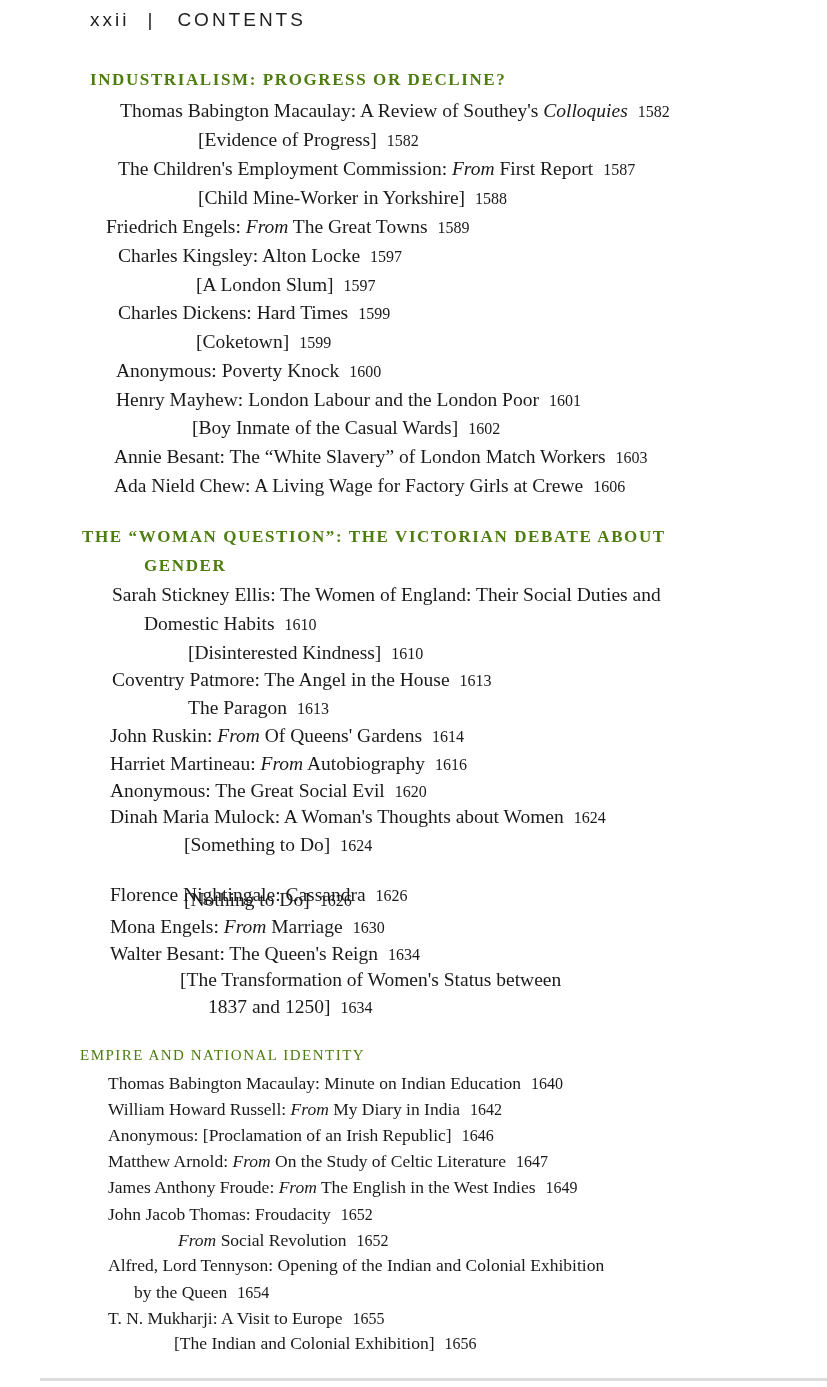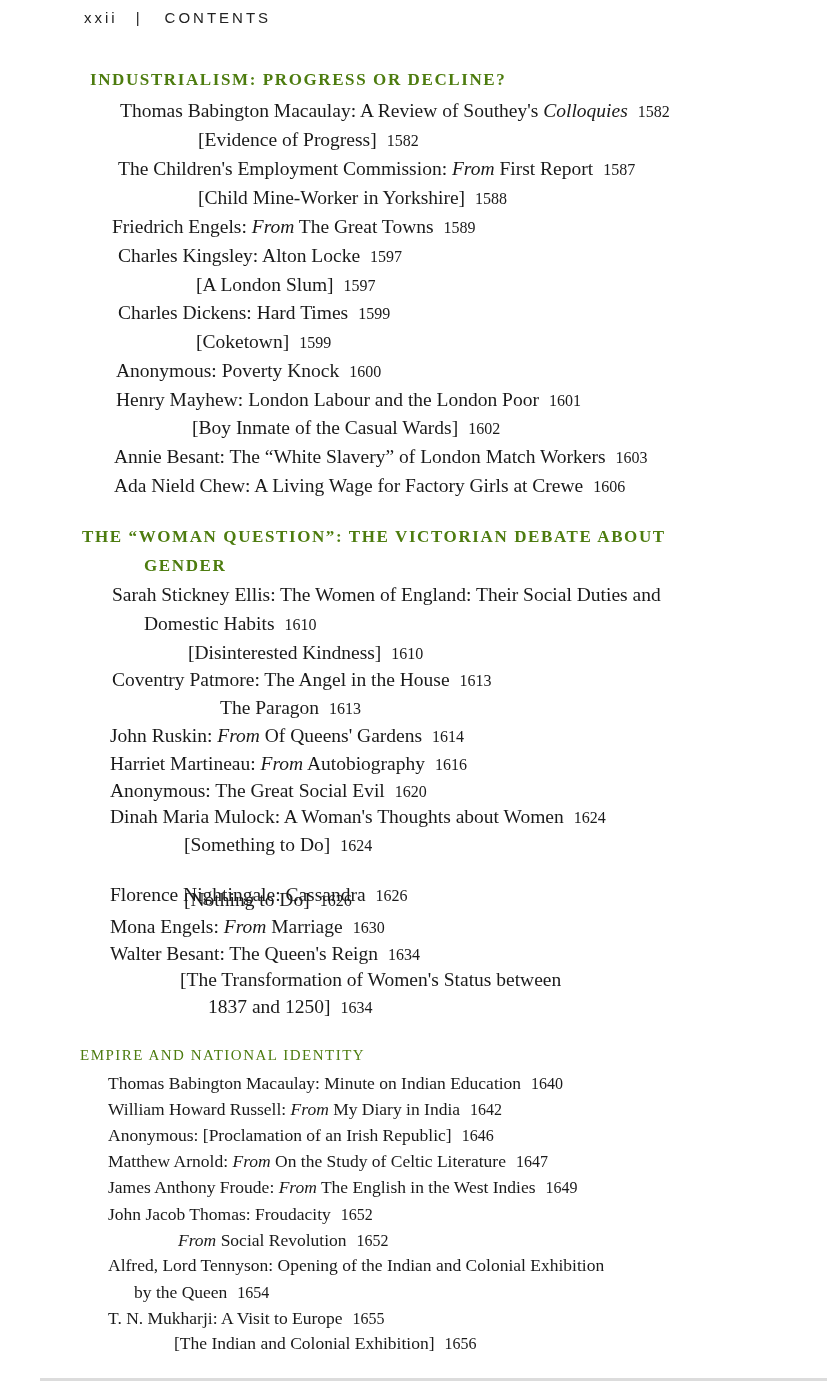--- a/index.html
+++ b/index.html
@@ -1,19 +1,19 @@
 <!DOCTYPE html>
 <html><head>
 <meta charset="utf-8">
 <style>
   html, body { margin:0; padding:0; background:#ffffff; }
   body { width:827px; height:1387px; position:relative; overflow:hidden;
          font-family:"Liberation Serif","DejaVu Serif",serif; color:#1a1a1a; }
-  .running-head { position:absolute; left:84px; top:9px; font-family:"Liberation Sans","DejaVu Sans",sans-serif;
-         font-size:15px; letter-spacing:3px; color:#222; }
+  .running-head { position:absolute; left:90px; top:9px; font-family:"Liberation Sans","DejaVu Sans",sans-serif;
+         font-size:19px; letter-spacing:3px; color:#222; }
   .running-head .sep { margin:0 22px 0 18px; }
   .section-head { position:absolute; font-size:17px; font-weight:bold; letter-spacing:1.6px; color:#4d7c0f; white-space:nowrap; }
   .section-head.small { font-size:15px; font-weight:normal; letter-spacing:1.5px; }
   .entry { position:absolute; font-size:19.5px; white-space:nowrap; line-height:1; }
   .entry.small { font-size:17.5px; }
   .pg { font-size:16px; margin-left:10px; }
   .entry i { font-style:italic; }
   .bottom-rule { position:absolute; left:40px; right:0; top:1378px; height:3px; background:#dcdcdc; }
 </style>
 </head>
@@ -26,35 +26,35 @@
 <div class="section-head" style="left:90px;top:70px;">INDUSTRIALISM: PROGRESS OR DECLINE?</div>
 <div class="section-head" style="left:82px;top:527px;font-size:17px;">THE “WOMAN QUESTION”: THE VICTORIAN DEBATE ABOUT</div>
 <div class="section-head" style="left:144px;top:556px;font-size:17px;">GENDER</div>
 <div class="section-head small" style="left:80px;top:1047px;">EMPIRE AND NATIONAL IDENTITY</div>
 
 <div id="entries">
     <div class="entry" style="left: 120px; top: 101px;"><span>Thomas Babington Macaulay: A Review of Southey's </span><i>Colloquies</i><span></span><span class="pg">1582</span></div>
     <div class="entry" style="left: 198px; top: 130px;"><span>[Evidence of Progress]</span><i></i><span></span><span class="pg">1582</span></div>
     <div class="entry" style="left: 118px; top: 159px;"><span>The Children's Employment Commission: </span><i>From</i><span> First Report</span><span class="pg">1587</span></div>
     <div class="entry" style="left: 198px; top: 188px;"><span>[Child Mine-Worker in Yorkshire]</span><i></i><span></span><span class="pg">1588</span></div>
-    <div class="entry" style="left: 112px; top: 217px;"><span>Friedrich Engels: </span><i>From</i><span> The Great Towns</span><span class="pg">1589</span></div>
+    <div class="entry" style="left: 106px; top: 217px;"><span>Friedrich Engels: </span><i>From</i><span> The Great Towns</span><span class="pg">1589</span></div>
     <div class="entry" style="left: 118px; top: 246px;"><span>Charles Kingsley: Alton Locke</span><i></i><span></span><span class="pg">1597</span></div>
     <div class="entry" style="left: 196px; top: 275px;"><span>[A London Slum]</span><i></i><span></span><span class="pg">1597</span></div>
     <div class="entry" style="left: 118px; top: 303px;"><span>Charles Dickens: Hard Times</span><i></i><span></span><span class="pg">1599</span></div>
     <div class="entry" style="left: 196px; top: 332px;"><span>[Coketown]</span><i></i><span></span><span class="pg">1599</span></div>
     <div class="entry" style="left: 116px; top: 361px;"><span>Anonymous: Poverty Knock</span><i></i><span></span><span class="pg">1600</span></div>
     <div class="entry" style="left: 116px; top: 390px;"><span>Henry Mayhew: London Labour and the London Poor</span><i></i><span></span><span class="pg">1601</span></div>
     <div class="entry" style="left: 192px; top: 418px;"><span>[Boy Inmate of the Casual Wards]</span><i></i><span></span><span class="pg">1602</span></div>
     <div class="entry" style="left: 114px; top: 447px;"><span>Annie Besant: The “White Slavery” of London Match Workers</span><i></i><span></span><span class="pg">1603</span></div>
     <div class="entry" style="left: 114px; top: 476px;"><span>Ada Nield Chew: A Living Wage for Factory Girls at Crewe</span><i></i><span></span><span class="pg">1606</span></div>
     <div class="entry" style="left: 112px; top: 585px;"><span>Sarah Stickney Ellis: The Women of England: Their Social Duties and</span><i></i><span></span><span class="pg"></span></div>
     <div class="entry" style="left: 144px; top: 614px;"><span>Domestic Habits</span><i></i><span></span><span class="pg">1610</span></div>
     <div class="entry" style="left: 188px; top: 643px; text-align: center;"><span>[Disinterested Kindness]</span><i></i><span></span><span class="pg">1610</span></div>
     <div class="entry" style="left: 112px; top: 670px;"><span>Coventry Patmore: The Angel in the House</span><i></i><span></span><span class="pg">1613</span></div>
-    <div class="entry" style="left: 188px; top: 698px; margin-left: 32px;"><span>The Paragon</span><i></i><span></span><span class="pg">1613</span></div>
+    <div class="entry" style="left: 188px; top: 698px;"><span>The Paragon</span><i></i><span></span><span class="pg">1613</span></div>
     <div class="entry" style="left: 110px; top: 726px;"><span>John Ruskin: </span><i>From</i><span> Of Queens' Gardens</span><span class="pg">1614</span></div>
     <div class="entry" style="left: 110px; top: 754px;"><span>Harriet Martineau: </span><i>From</i><span> Autobiography</span><span class="pg">1616</span></div>
     <div class="entry" style="left: 110px; top: 781px;"><span>Anonymous: The Great Social Evil</span><i></i><span></span><span class="pg">1620</span></div>
     <div class="entry" style="left: 110px; top: 807px;"><span>Dinah Maria Mulock: A Woman's Thoughts about Women</span><i></i><span></span><span class="pg">1624</span></div>
     <div class="entry" style="left: 184px; top: 835px;"><span>[Something to Do]</span><i></i><span></span><span class="pg">1624</span></div>
     <div class="entry" style="left: 110px; top: 862px; margin-top: 23px;"><span>Florence Nightingale: Cassandra</span><i></i><span></span><span class="pg">1626</span></div>
     <div class="entry" style="left: 184px; top: 890px;"><span>[Nothing to Do]</span><i></i><span></span><span class="pg">1626</span></div>
     <div class="entry" style="left: 110px; top: 917px;"><span>Mona Engels: </span><i>From</i><span> Marriage</span><span class="pg">1630</span></div>
     <div class="entry" style="left: 110px; top: 944px;"><span>Walter Besant: The Queen's Reign</span><i></i><span></span><span class="pg">1634</span></div>
     <div class="entry" style="left: 180px; top: 970px;"><span>[The Transformation of Women's Status between</span><i></i><span></span><span class="pg"></span></div>

